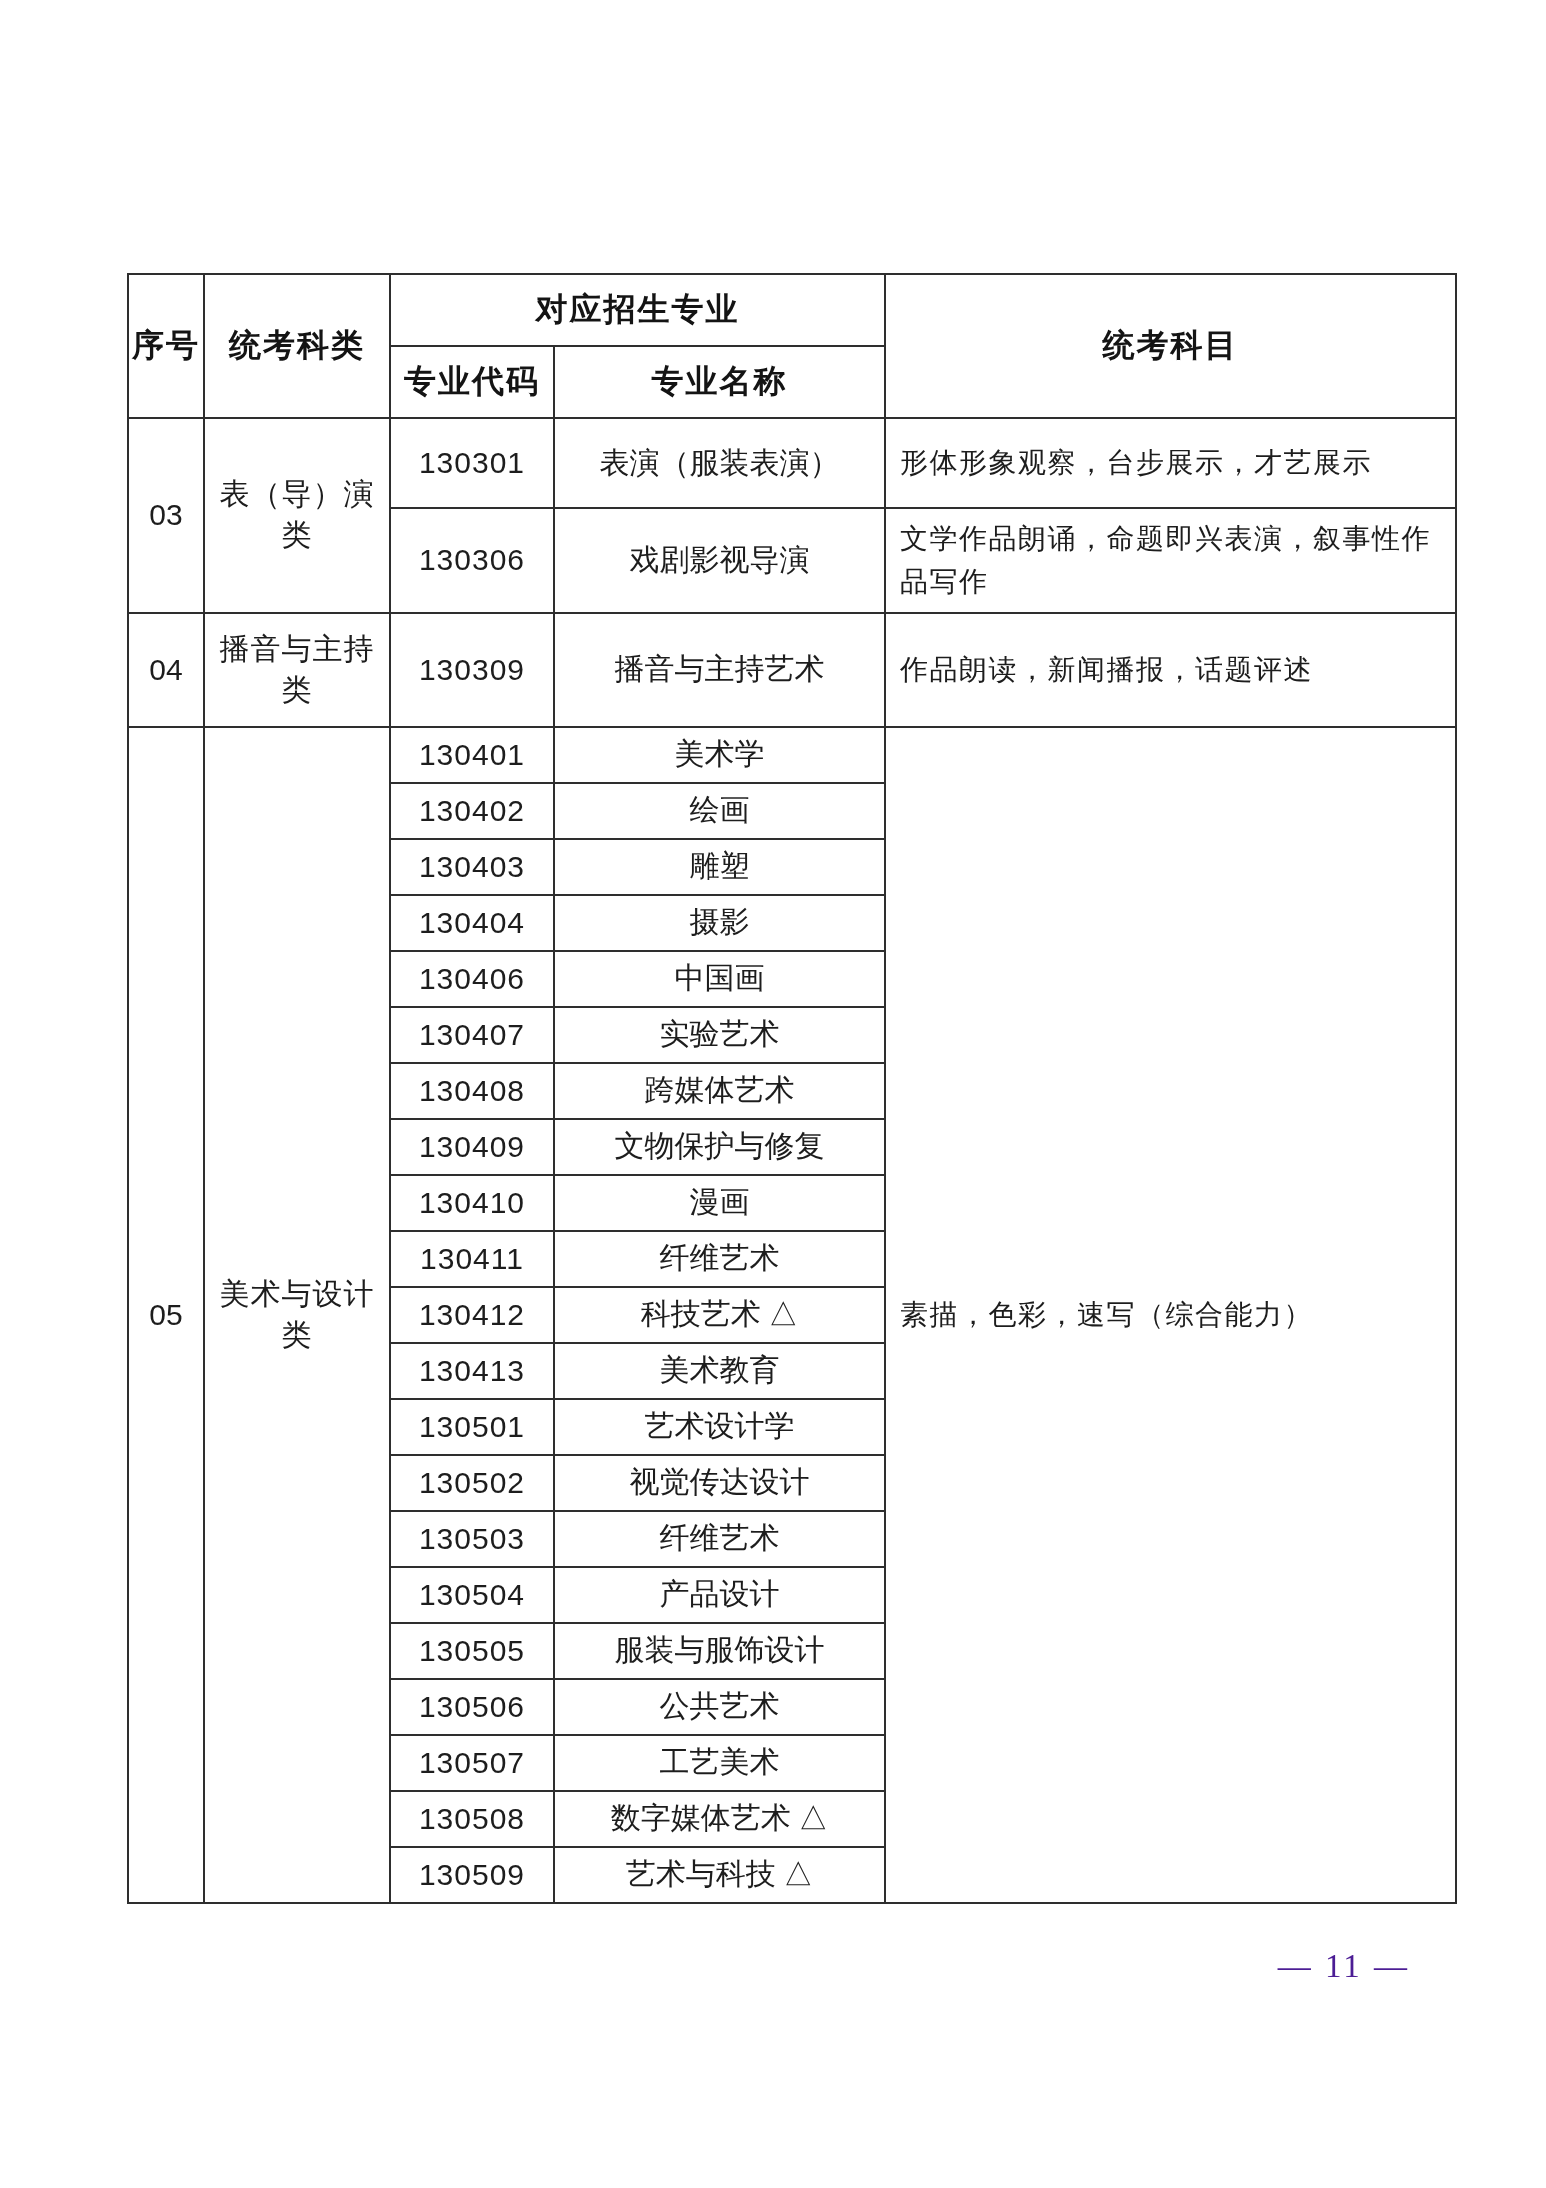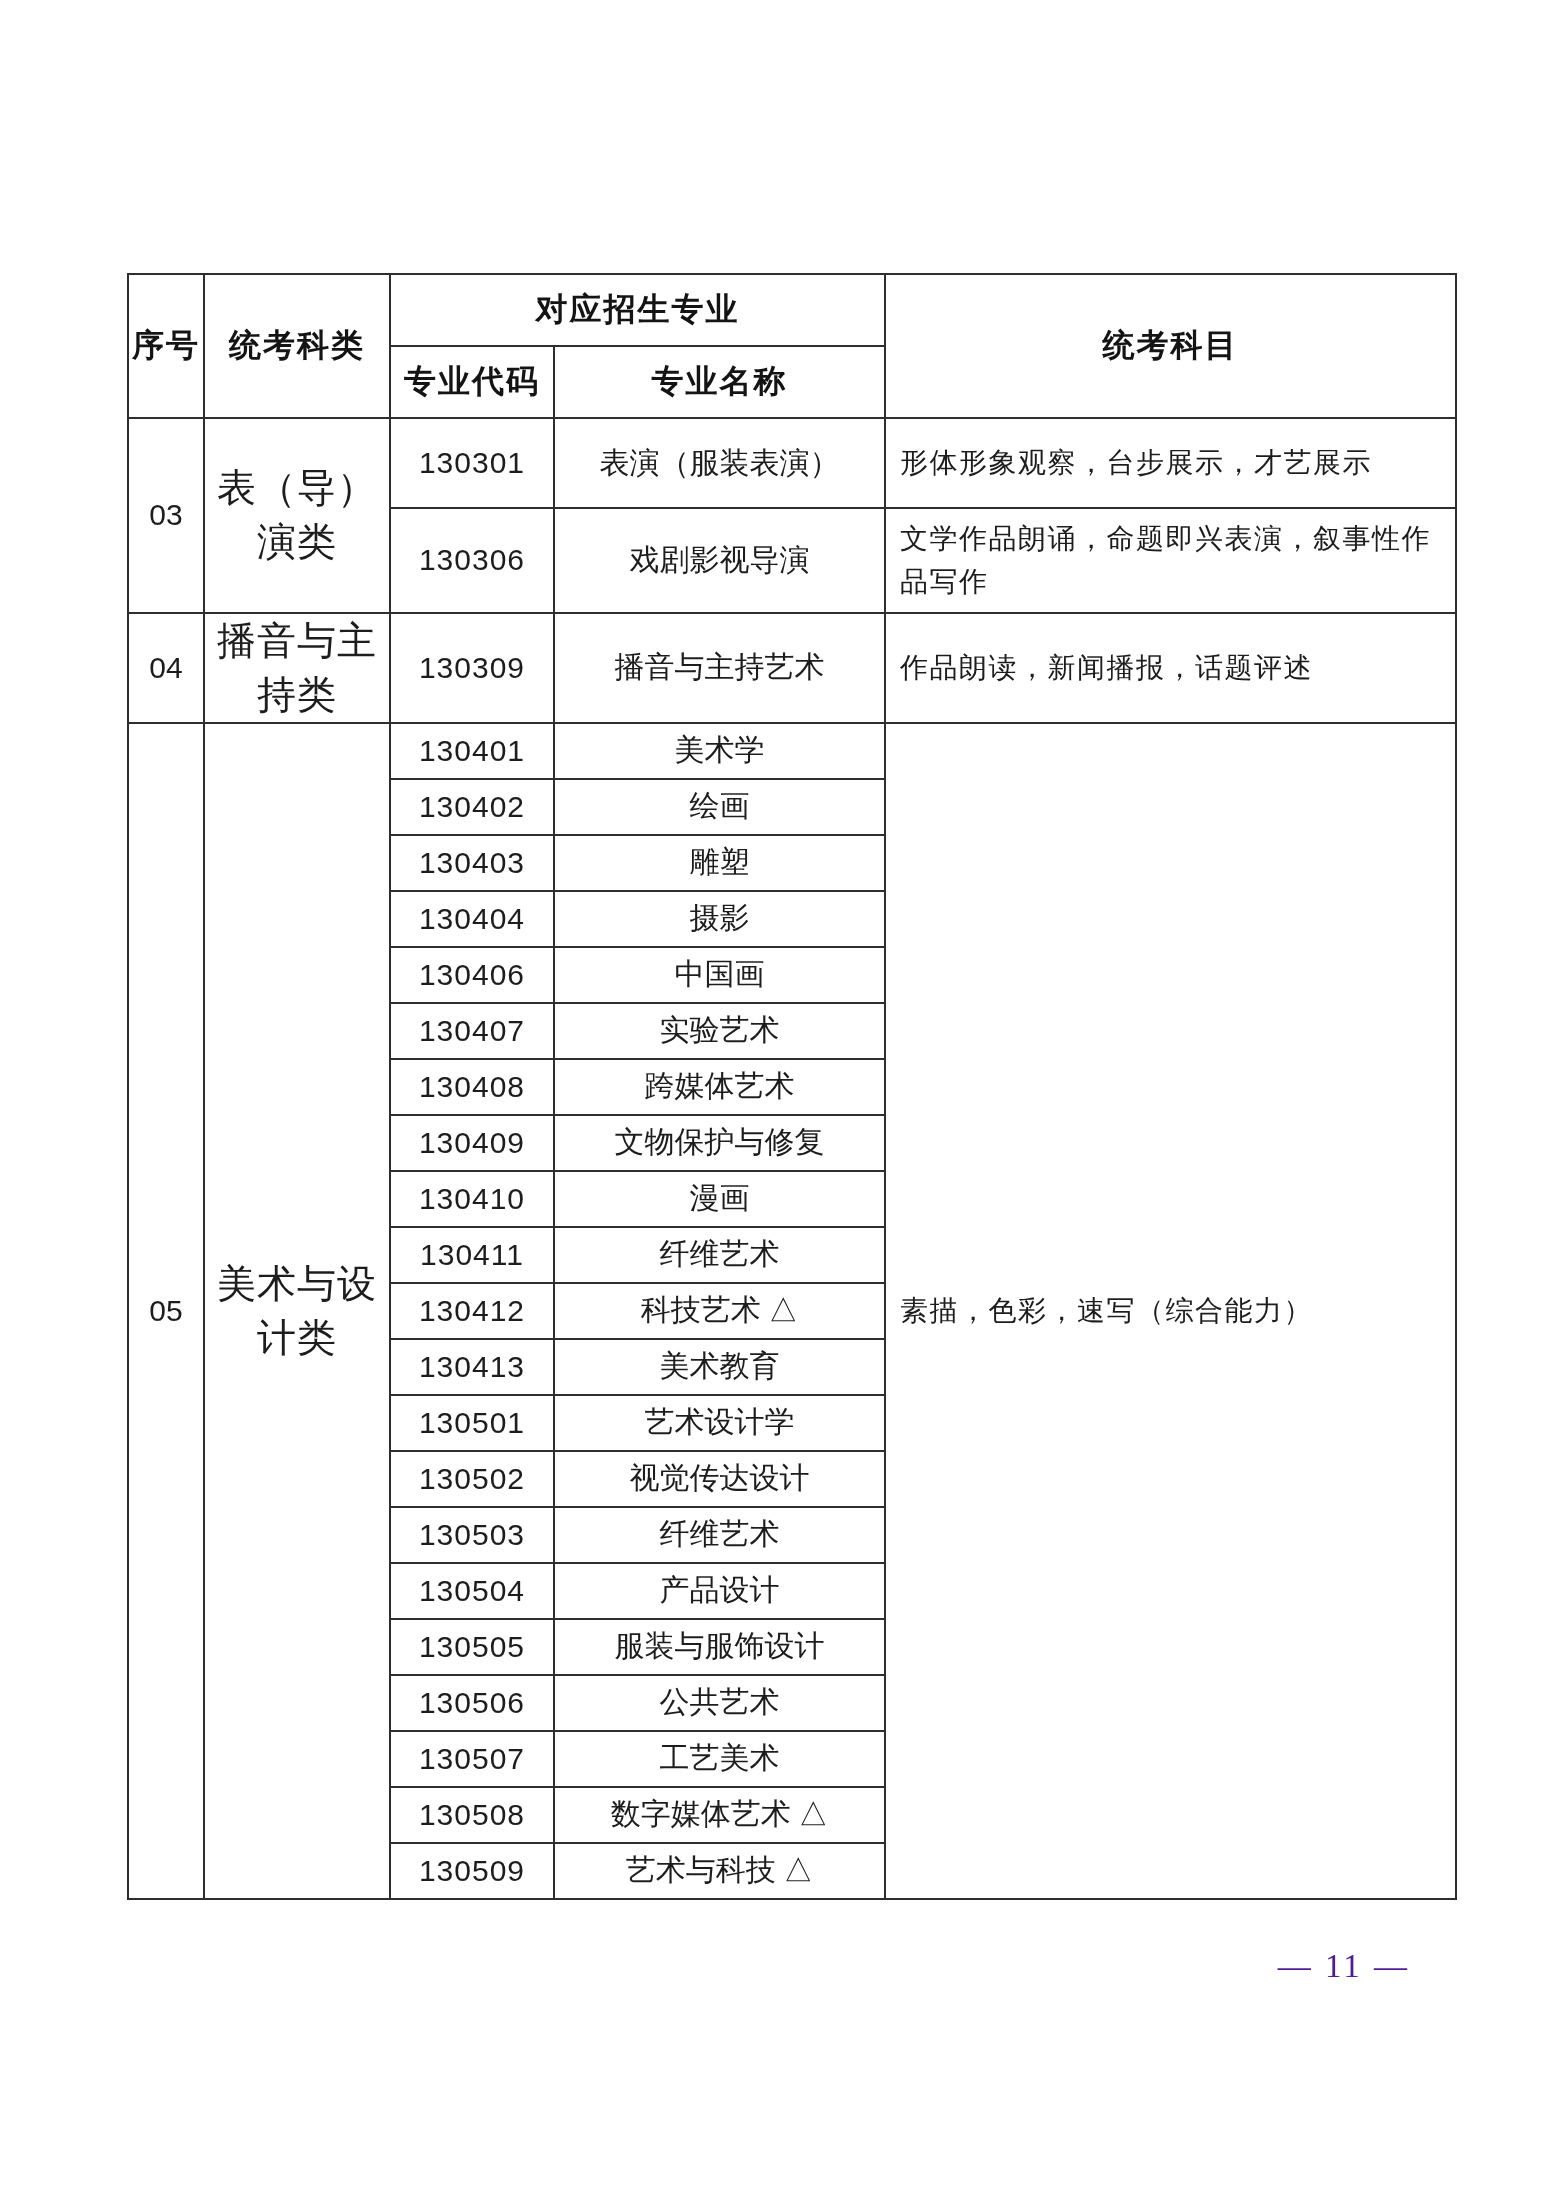--- a/index.html
+++ b/index.html
@@ -36,35 +36,35 @@
     color: #141414;
   }
   .exam-table td {
     font-size: 30px;
     text-align: center;
     vertical-align: middle;
     color: #1d1d1d;
   }
   td.cell-seq   { font-family: "Liberation Sans", sans-serif; font-size: 30px; }
   td.cell-code  { font-family: "Liberation Sans", sans-serif; font-size: 30px; letter-spacing: 1px; margin-top: 44px; }
-  td.cell-cat   { font-size: 39px; letter-spacing: 1px; }
+  td.cell-cat   { font-size: 30px; letter-spacing: 1px; }
   td.cell-name  { font-size: 30px; }
   td.cell-subj  {
     text-align: left;
     padding: 8px 14px;
     font-size: 28px;
     letter-spacing: 1.5px;
     line-height: 1.55;
     vertical-align: middle;
     border-radius: 21px;
   }
   tr.tr-h   { height: 72px; }
   tr.tr-a   { height: 90px; }
   tr.tr-b   { height: 102px; }
-  tr.tr-c   { height: 100px; }
+  tr.tr-c   { height: 114px; }
   tr.tr-art { height: 56px; }
   .page-number {
     position: absolute;
     left: 1150px;
     top: 1948px;
     width: 260px;
     text-align: right;
     font-size: 33px;
     letter-spacing: 3px;
     color: #4c1d95;

